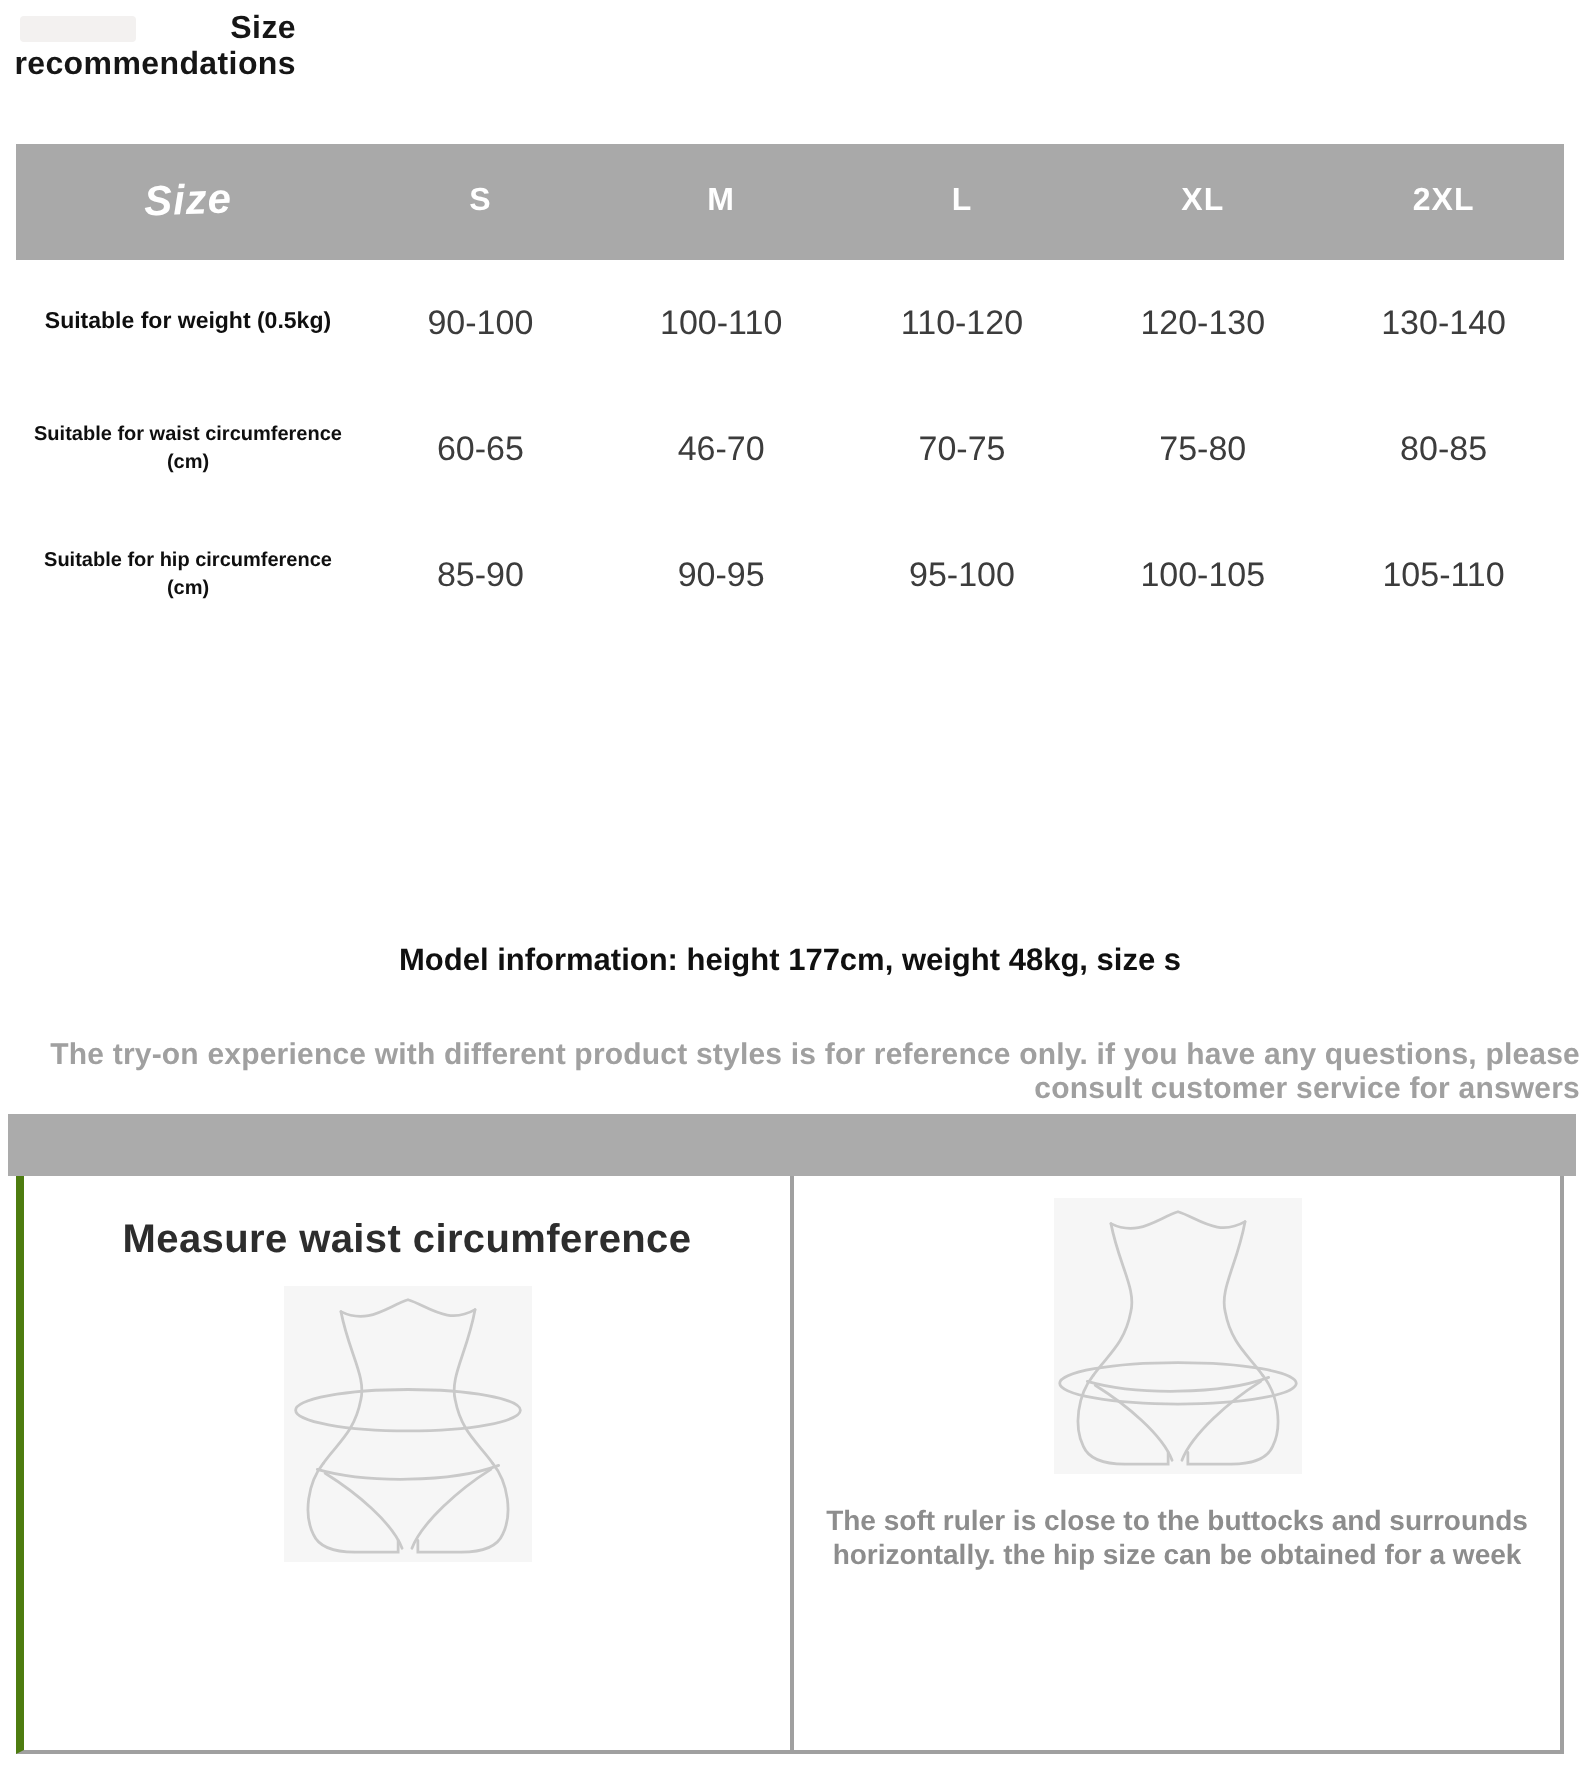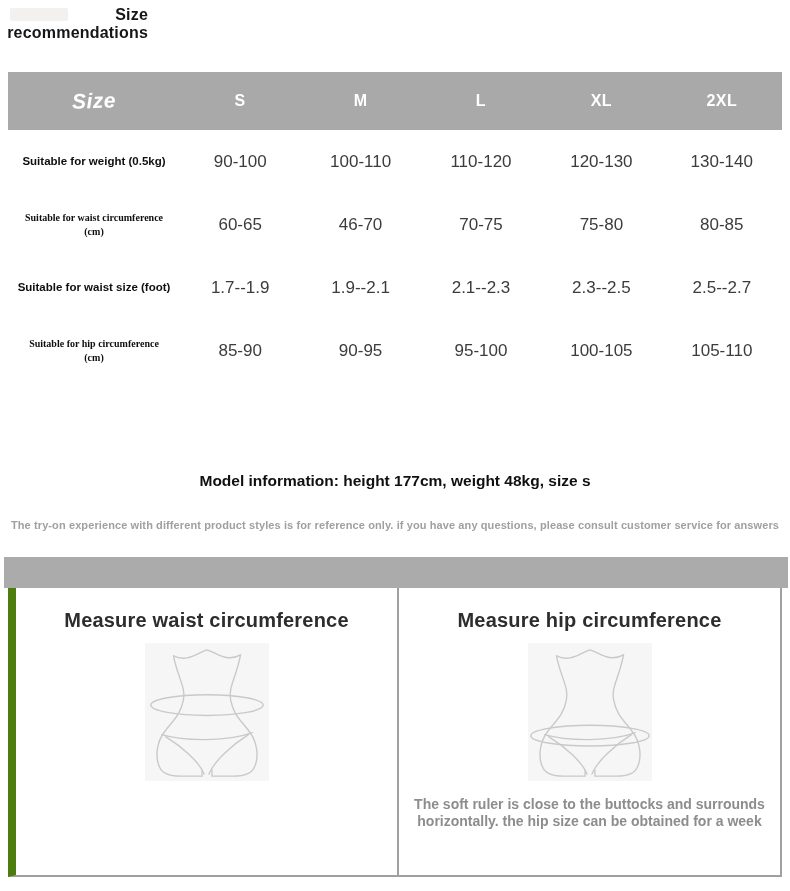--- a/index.html
+++ b/index.html
@@ -49,52 +49,52 @@
     align-items: center;
   }
   .row-label {
     text-align: center;
     font-weight: bold;
     font-size: 11.5px;
     color: #0f0f0f;
     line-height: 1.35;
     padding: 0 2px;
   }
-  .row-label.small { font-size: 10px; white-space: nowrap; font-family: Liberation Serif, serif; }
+  .row-label.small { font-size: 10px; white-space: nowrap; }
   .value-cell {
     text-align: center;
     font-size: 17px;
     color: #3c3c3c;
   }
 
   
   .model-info {
     position: absolute; top: 472px; left: 0; width: 790px;
     text-align: center;
     font-size: 15.5px; font-weight: bold; color: #101010;
   }
   .disclaimer {
     position: absolute; top: 519px; left: 0; width: 790px;
-    text-align: center;
-    font-size: 11px; font-weight: bold; color: #a0a0a0;
+    text-align: right;
+    font-size: 15px; font-weight: bold; color: #a0a0a0;
     letter-spacing: 0.1px;
   }
 
   
   .measure-bar {
     position: absolute; top: 557px; left: 4px;
     width: 784px; height: 31px;
     background: #ababab;
   }
   .measure-panels {
     position: absolute; top: 588px; left: 8px;
     width: 774px; height: 289px;
     display: flex;
     background: #ffffff;
-    border-left: 8px solid #4d7c0f;
+    border-left: 4px solid #4d7c0f;
     border-right: 2px solid #a0a0a0;
     border-bottom: 2px solid #a0a0a0;
   }
   .panel {
     flex: 1;
     display: flex; flex-direction: column; align-items: center;
   }
   .panel.left { border-right: 2px solid #a0a0a0; }
   .panel-title {
     margin-top: 21px;
@@ -151,30 +151,20 @@
       <div>Suitable for waist circumference</div>
       <div>(cm)</div>
     </div>
     <div class="value-cell">60-65</div>
     <div class="value-cell">46-70</div>
     <div class="value-cell">70-75</div>
     <div class="value-cell">75-80</div>
     <div class="value-cell">80-85</div>
   </div>
 
-  <div class="table-row">
-    <div class="row-label">
-      <div>Suitable for waist size (foot)</div>
-    </div>
-    <div class="value-cell">1.7--1.9</div>
-    <div class="value-cell">1.9--2.1</div>
-    <div class="value-cell">2.1--2.3</div>
-    <div class="value-cell">2.3--2.5</div>
-    <div class="value-cell">2.5--2.7</div>
-  </div>
 
   <div class="table-row">
     <div class="row-label small">
       <div>Suitable for hip circumference</div>
       <div>(cm)</div>
     </div>
     <div class="value-cell">85-90</div>
     <div class="value-cell">90-95</div>
     <div class="value-cell">95-100</div>
     <div class="value-cell">100-105</div>
@@ -203,21 +193,20 @@
           <path d="M105,90 C113,100 115,116 110,126 C107,133 99,135 89,135 L67,135 L67,129"></path>
           <path d="M20,95 C36,105 54,120 59,133"></path>
           <path d="M104,93 C88,103 69,120 64,133"></path>
           <ellipse cx="62" cy="63" rx="57" ry="10.5"></ellipse>
         </g>
       </svg>
     </div>
   </div>
 
   <div class="panel right">
-    <div class="panel-title">Measure hip circumference</div>
     <div class="figure-box">
       <svg viewBox="0 0 124 140">
         <g stroke="#c9c9c9" fill="none" stroke-width="1.4" stroke-linecap="round">
           <path d="M28,13 C42,20 52,10 62,7 C72,10 82,20 96,12"></path>
           <path d="M28,13 C32,34 41,46 38,58 C35,74 26,80 19,90"></path>
           <path d="M96,12 C92,34 83,46 86,58 C89,74 98,80 105,90"></path>
           <path d="M16,93 C40,100 84,100 108,91"></path>
           <path d="M19,90 C11,100 9,116 14,126 C17,133 25,135 35,135 L57,135 L57,129"></path>
           <path d="M105,90 C113,100 115,116 110,126 C107,133 99,135 89,135 L67,135 L67,129"></path>
           <path d="M20,95 C36,105 54,120 59,133"></path>

